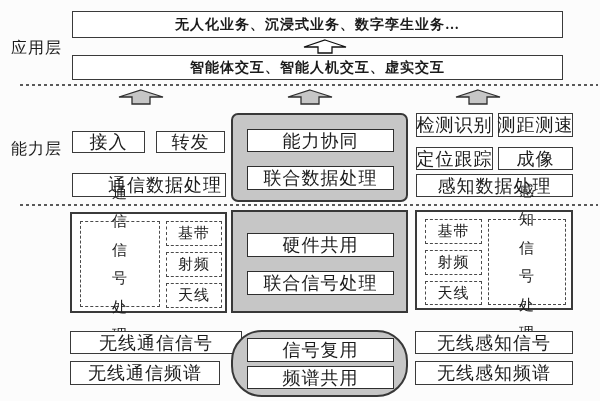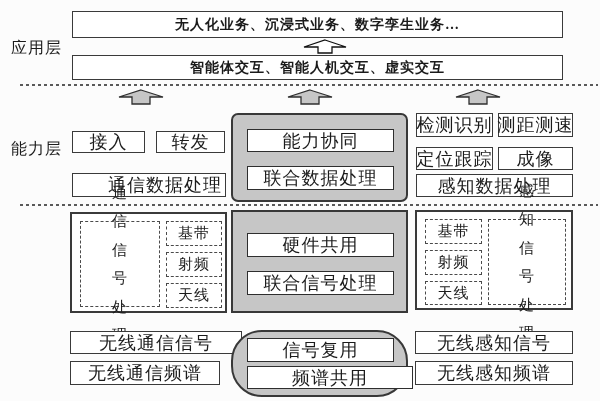--- a/index.html
+++ b/index.html
@@ -110,19 +110,19 @@
     <div class="dashedbox" style="left:71px;top:7px;width:78px;height:86px;">
       <span class="wrap2">感知信号处理</span>
     </div>
   </div>
 
   <div class="box" style="left:70px;top:331px;width:172px;height:23px;">无线通信信号</div>
   <div class="box" style="left:70px;top:361px;width:150px;height:24px;">无线通信频谱</div>
 
   <div class="gray" style="left:231px;top:330px;width:177px;height:67px;border-radius:31px;">
     <div class="box" style="left:14px;top:6px;width:147px;height:24px;">信号复用</div>
-    <div class="box" style="left:14px;top:34px;width:166px;height:23px;">频谱共用</div>
+    <div class="box" style="left:14px;top:34px;width:147px;height:23px;">频谱共用</div>
   </div>
 
   <div class="box" style="left:415px;top:331px;width:158px;height:23px;">无线感知信号</div>
   <div class="box" style="left:415px;top:361px;width:158px;height:24px;">无线感知频谱</div>
 
 </div>
 
 </body></html>

